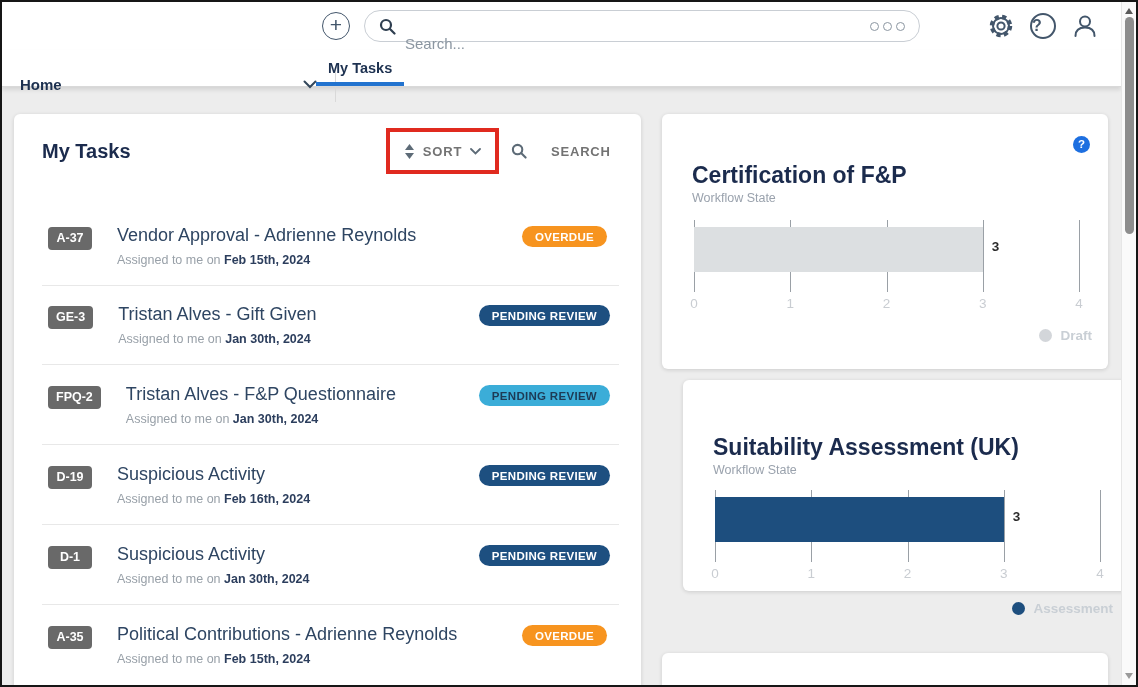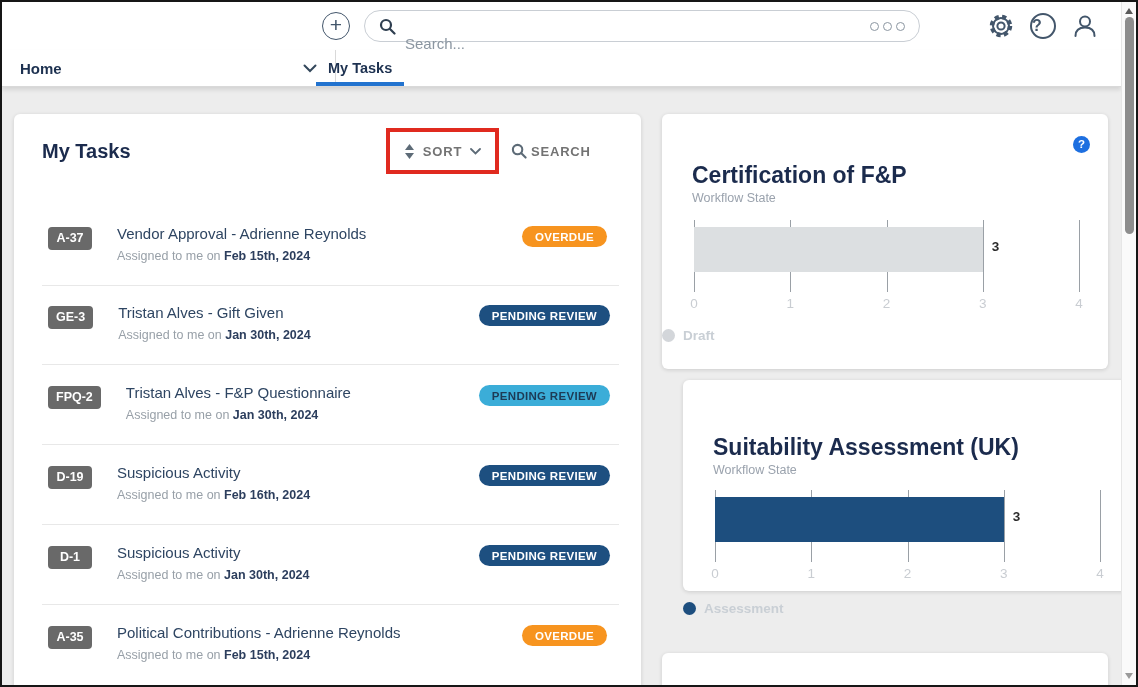--- a/index.html
+++ b/index.html
@@ -47,21 +47,21 @@
   }
   .icon-btn { cursor: pointer; display: flex; align-items: center; }
 
   
   .navbar {
     position: absolute; left: 0; top: 48px; width: 1119px; height: 37px;
     background: #fff; border-bottom: 1px solid #d9d9d9;
     box-shadow: 0 3px 4px rgba(0,0,0,0.10);
   }
   .home-dd {
-    position: absolute; left: 0; top: 0; width: 334px; height: 100%;
+    position: absolute; left: 0; top: 16px; width: 334px; height: 100%;
     border-right: 1px solid #d9d9d9; display: flex; align-items: center;
     justify-content: space-between; padding: 0 18px; cursor: pointer;
   }
   .home-dd .lbl { font-size: 15px; font-weight: 700; color: #1d3150; }
   .tab {
     position: absolute; left: 312px; top: 0; height: 100%; padding: 0 14px;
     display: flex; align-items: center; cursor: pointer;
   }
   .tab .lbl { font-size: 14.5px; font-weight: 600; color: #1d3150; }
   .tab .underline {
@@ -86,31 +86,31 @@
   .sort-box {
     position: absolute; left: 372px; top: 14px; width: 113px; height: 46px;
     border: 4px solid #e02a1f; display: flex; align-items: center;
     justify-content: center; gap: 8px; cursor: pointer; background:#fff;
   }
   .ctl-label {
     font-size: 13px; font-weight: 700; color: #737373; letter-spacing: 0.8px;
   }
   .search-ctl {
     position: absolute; left: 497px; top: 14px; height: 46px;
-    display: flex; align-items: center; gap: 4px; cursor: pointer;
+    display: flex; align-items: center; gap: 24px; cursor: pointer;
   }
   .task-row { position: absolute; left: 0; width: 100%; height: 79px; padding: 15px 34px 0 34px; display: flex; cursor: pointer; }
   .row-divider { position: absolute; left: 28px; width: 577px; height: 1px; background: #e8e8e8; }
   .badge {
     display: inline-block; background: #696969; color: #fff; border-radius: 4px;
     font-size: 12.5px; font-weight: 700; padding: 4px 8px; min-width: 44px;
     text-align: center; margin-top: 2px; height: 23px;
   }
   .task-main { margin-left: 25px; }
-  .task-title { font-size: 15px; color: #2e4562; }
+  .task-title { font-size: 18px; color: #2e4562; }
   .task-assigned { margin-top: 7px; font-size: 12.5px; color: #98a0a8; }
   .task-assigned b { color: #2c3e5d; font-weight: 700; }
   .pill {
     position: absolute; top: 16px; height: 21px; border-radius: 11px;
     font-size: 11.5px; font-weight: 700; letter-spacing: 0.3px;
     display: flex; align-items: center; padding: 0 13px;
   }
   .pill.overdue { right: 34px; background: #f7941f; color: #fff; }
   .pill.pending-dark { right: 31px; background: #1d4f80; color: #fff; }
   .pill.pending-light { right: 31px; background: #3badd8; color: #1d3a55; }
@@ -134,21 +134,21 @@
   #chart-card-2 .plot { top: 110px; }
   .gridline { position: absolute; top: 0; bottom: 0; width: 1px; background: #9aa0a6; }
   .bar { position: absolute; left: 0; top: 7px; height: 45px; }
   .bar.gray { background: #dcdfe1; }
   .bar.navy { background: #1d4e7e; }
   .bar-label { position: absolute; top: 19px; font-size: 13.5px; font-weight: 700; color: #2b2b2b; }
   .ticks { position: absolute; left: 32px; width: 385px; height: 16px; }
   #chart-card-1 .ticks { top: 182px; }
   #chart-card-2 .ticks { top: 186px; }
   .tick { position: absolute; transform: translateX(-50%); font-size: 13.5px; color: #c9cdd2; }
-  .legend { position: absolute; left: 0; right: 0; text-align: left; }
+  .legend { position: absolute; left: 0; right: 16px; text-align: right; }
   #chart-card-1 .legend { top: 212px; }
   #chart-card-2 .legend { top: 219px; }
   .legend .dot { display: inline-block; width: 13px; height: 13px; border-radius: 50%; vertical-align: -2px; margin-right: 8px; }
   .legend .dot.gray { background: #d3d6da; }
   .legend .dot.navy { background: #1d4e7e; }
   .legend .lbl { font-size: 13.5px; font-weight: 700; color: #c9cfd5; }
 
   
   .scrollbar {
     position: absolute; right: 0; top: 0; width: 15px; height: 100%;

